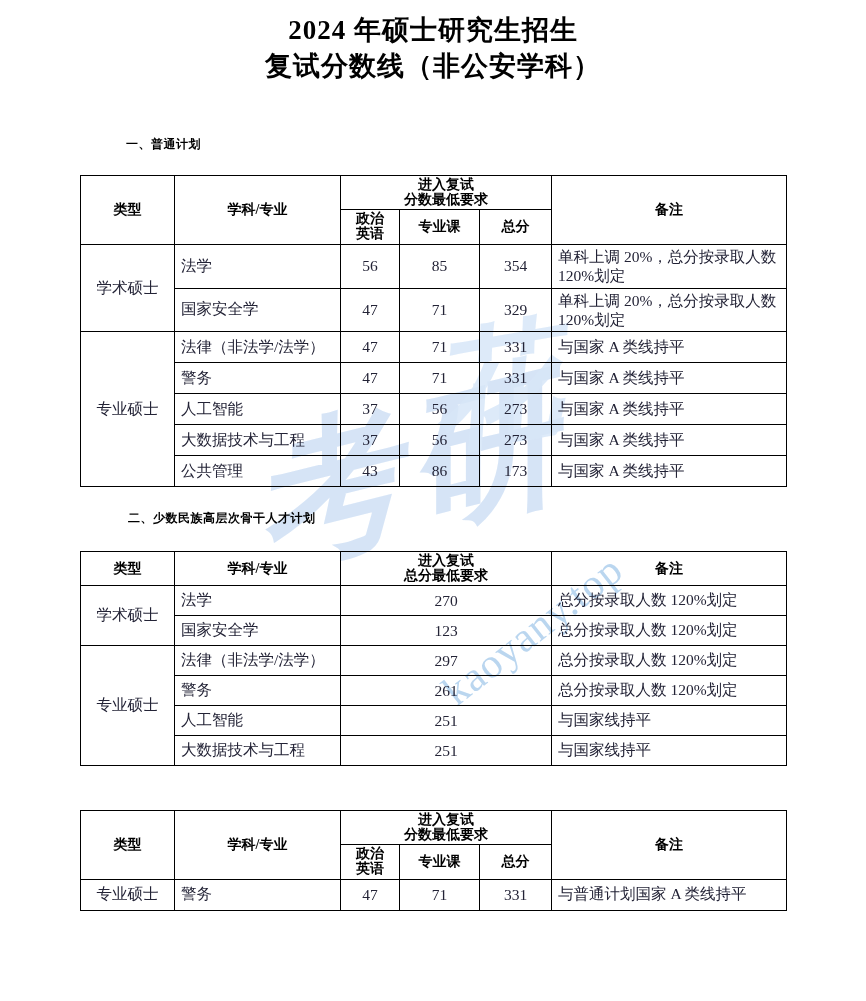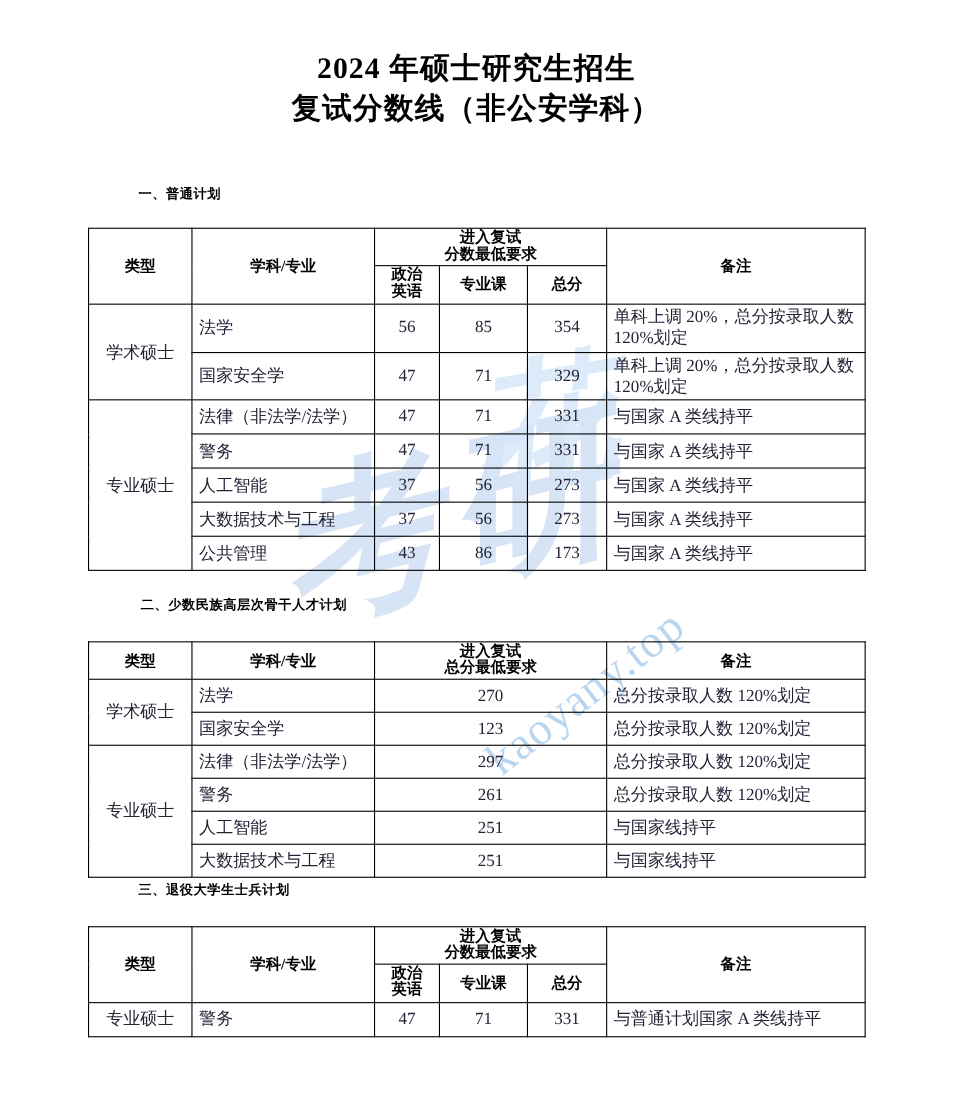--- a/index.html
+++ b/index.html
@@ -61,21 +61,20 @@
     letter-spacing: 1px;
     opacity: 0.95;
   }
 
   
   .page {
     position: relative;
     z-index: 2;
     width: 866px;
     height: 748px;
-    margin-top: 32px;
   }
 
   .doc-title {
     text-align: center;
     font-weight: 700;
     font-size: 27px;
     line-height: 36px;
     letter-spacing: 1px;
     padding-top: 12px;
     color: #000;
@@ -296,21 +295,20 @@
         <td class="c-left">与国家线持平</td>
       </tr>
       <tr>
         <td class="c-left">大数据技术与工程</td>
         <td class="val">251</td>
         <td class="c-left">与国家线持平</td>
       </tr>
     </tbody>
   </table>
 
-  <div class="section-heading sh-3">三、退役大学生士兵计划</div>
 
   <table class="grid" id="table-veteran-plan">
     <colgroup>
       <col style="width:94px">
       <col style="width:166px">
       <col style="width:59px">
       <col style="width:80px">
       <col style="width:72px">
       <col style="width:235px">
     </colgroup>

